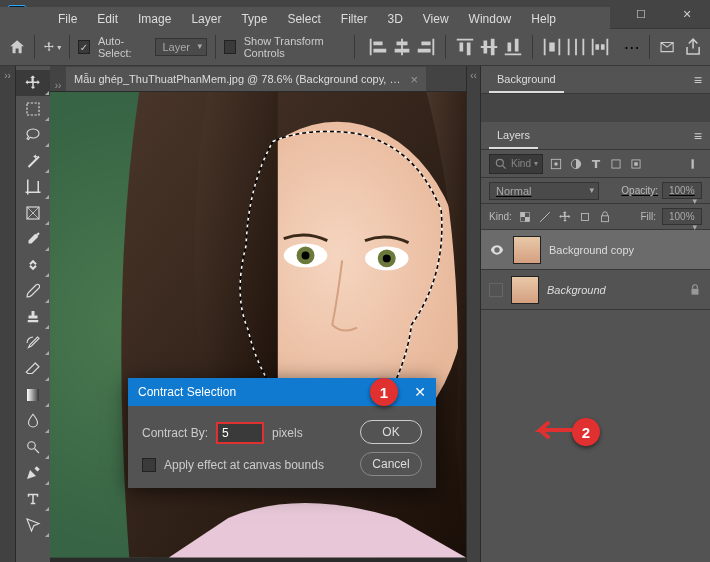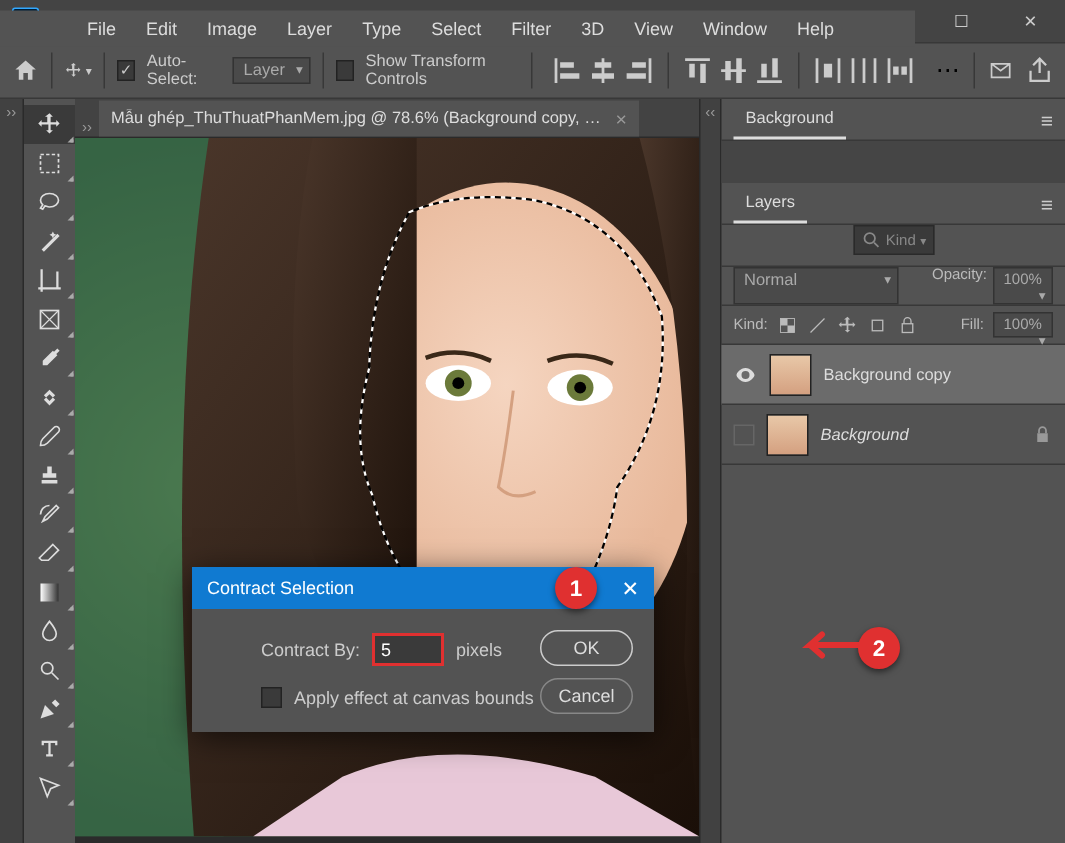--- a/index.html
+++ b/index.html
@@ -37,37 +37,37 @@
 .canvas { flex:1; position:relative; overflow:hidden; background:#2b2b2b; }
 .photo { position:absolute; left:0; top:0; right:0; bottom:0; }
 .rightcol { width:14px; background:#414141; border-left:1px solid #2a2a2a; display:flex; flex-direction:column; align-items:center; padding:4px 0; }
 .rightcol .expand { color:#999; font-size:10px; }
 .panels { width:230px; background:#535353; display:flex; flex-direction:column; border-left:1px solid #2a2a2a; }
 .panel-head { height:28px; display:flex; align-items:center; border-bottom:1px solid #383838; padding:0 8px; }
 .panel-tab { color:#ddd; font-size:11px; padding:6px 8px; }
 .panel-tab.active { border-bottom:2px solid #ddd; }
 .panel-menu { margin-left:auto; color:#ccc; font-size:14px; }
 .panel-body { background:#454545; flex:0 0 28px; }
-.layers-tools { height:28px; display:flex; align-items:center; gap:6px; padding:0 24px; border-bottom:1px solid #383838;flex-direction:column; }
+.layers-tools { height:28px; display:flex; align-items:center; gap:6px; padding:0 8px; border-bottom:1px solid #383838; }
 .search { background:#3a3a3a; border:1px solid #2a2a2a; color:#888; font-size:10px; padding:2px 4px; width:54px; display:flex; align-items:center; gap:3px; }
 .layers-tools svg { width:14px; height:14px; fill:#bbb; }
-.blend-row { height:26px; display:flex; gap:4px; padding:0 8px; border-bottom:1px solid #383838; }
+.blend-row { height:26px; display:flex; align-items:center; gap:4px; padding:0 8px; border-bottom:1px solid #383838;text-decoration:underline; }
 .lock-row { height:26px; display:flex; align-items:center; gap:6px; padding:0 8px; border-bottom:1px solid #383838; font-size:10px; color:#bbb; }
 .layer { height:40px; display:flex; align-items:center; gap:8px; padding:0 8px; border-bottom:1px solid #383838; }
 .layer.sel { background:#6b6b6b; }
 .eye { width:16px; height:16px; }
 .thumb { width:28px; height:28px; background:#ddd; border:1px solid #222; position:relative; }
 .thumb.checker { background:repeating-conic-gradient(#ccc 0 25%, #fff 0 50%) 0 0/8px 8px; }
 .layer-name { color:#ddd; font-size:11px; }
 .layer-name.italic { font-style:italic; }
 .lock-ico { margin-left:auto; }
 .dialog { position:absolute; left:128px; top:378px; width:308px; background:#535353; box-shadow:0 4px 20px rgba(0,0,0,0.6); }
 .dlg-title { height:28px; background:#107ad1; display:flex; align-items:center; padding:0 10px; color:#fff; font-size:12px; }
 .dlg-title .x { margin-left:auto; font-size:14px; color:#fff; }
-.dlg-body { padding:16px 14px; display:flex; flex-direction:column; gap:14px; position:relative;margin-left:32px; }
+.dlg-body { padding:16px 14px; display:flex; flex-direction:column; gap:14px; position:relative; }
 .row { display:flex; align-items:center; gap:8px; }
 .row label { color:#ccc; font-size:12px; }
 .input-hl { width:48px; height:22px; background:#3a3a3a; border:2px solid #e03030; color:#fff; font-size:12px; padding:0 4px; }
 .btn { width:62px; height:24px; border:1px solid #888; border-radius:12px; background:transparent; color:#ddd; font-size:12px; display:flex; align-items:center; justify-content:center; }
 .btn.primary { border-color:#ccc; }
 .callout { width:28px; height:28px; border-radius:50%; background:#e03030; color:#fff; font-weight:bold; display:flex; align-items:center; justify-content:center; font-size:15px; position:absolute; box-shadow:0 2px 4px rgba(0,0,0,0.5); }
 .arrow { position:absolute; }
 .small-ico { width:14px; height:14px; fill:#bbb; }
 </style>
 </head>

